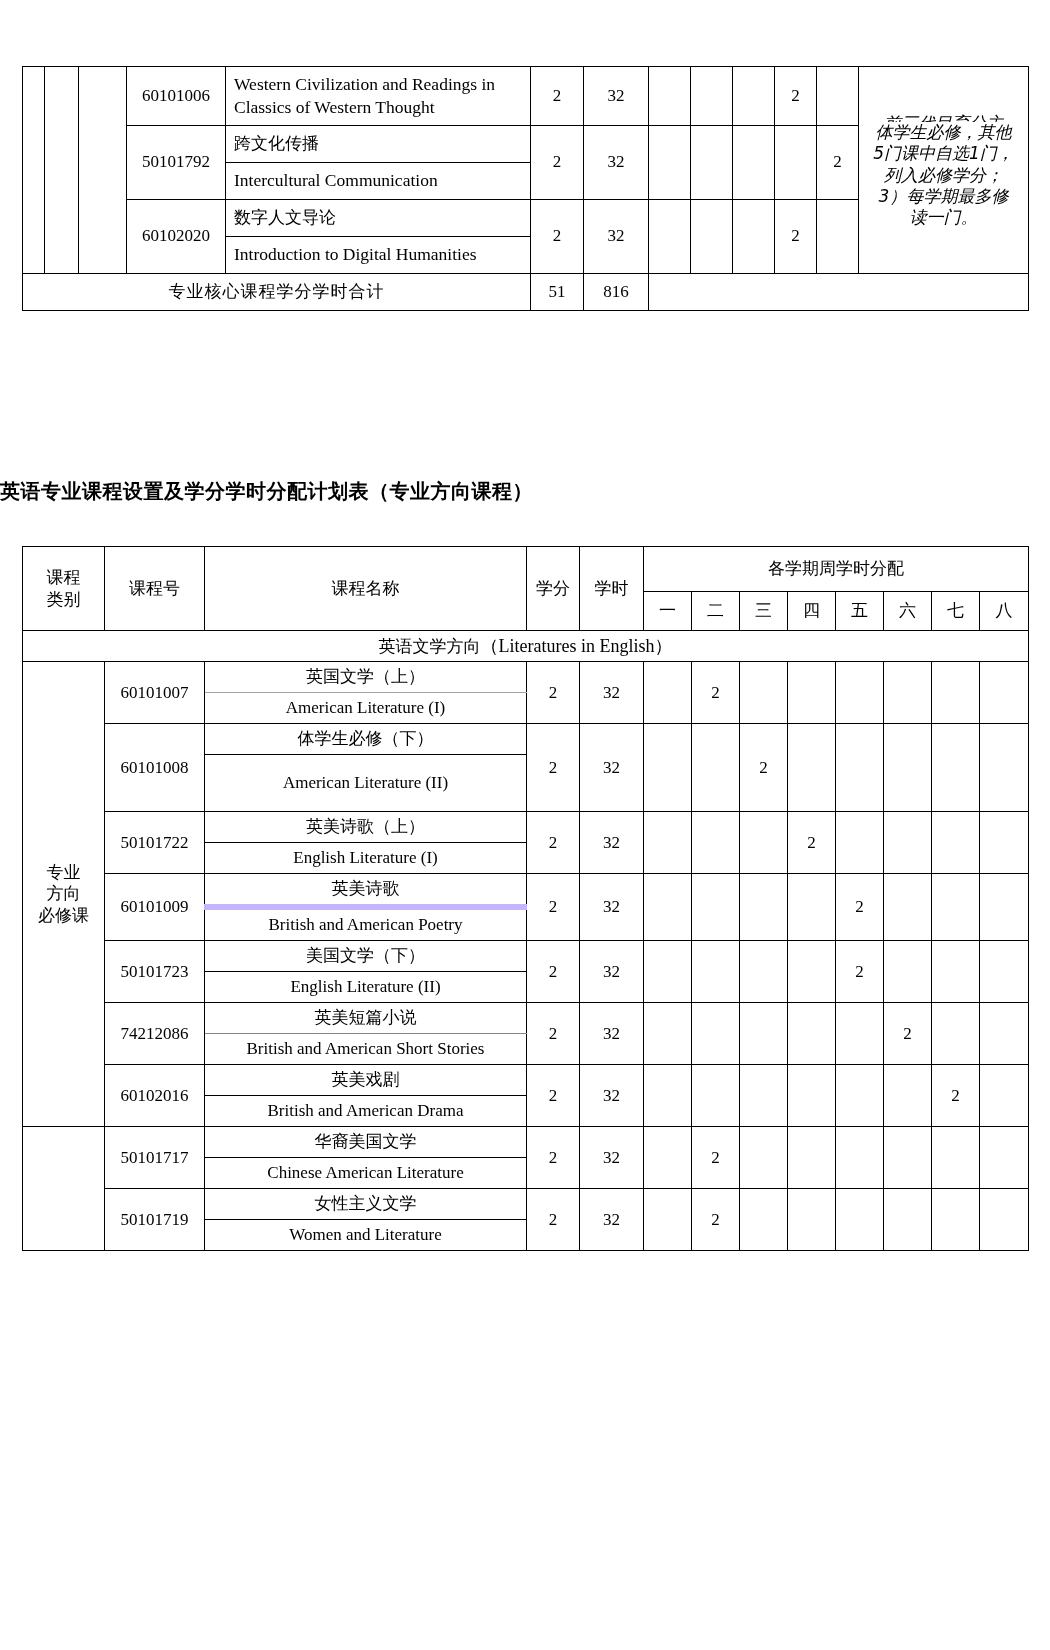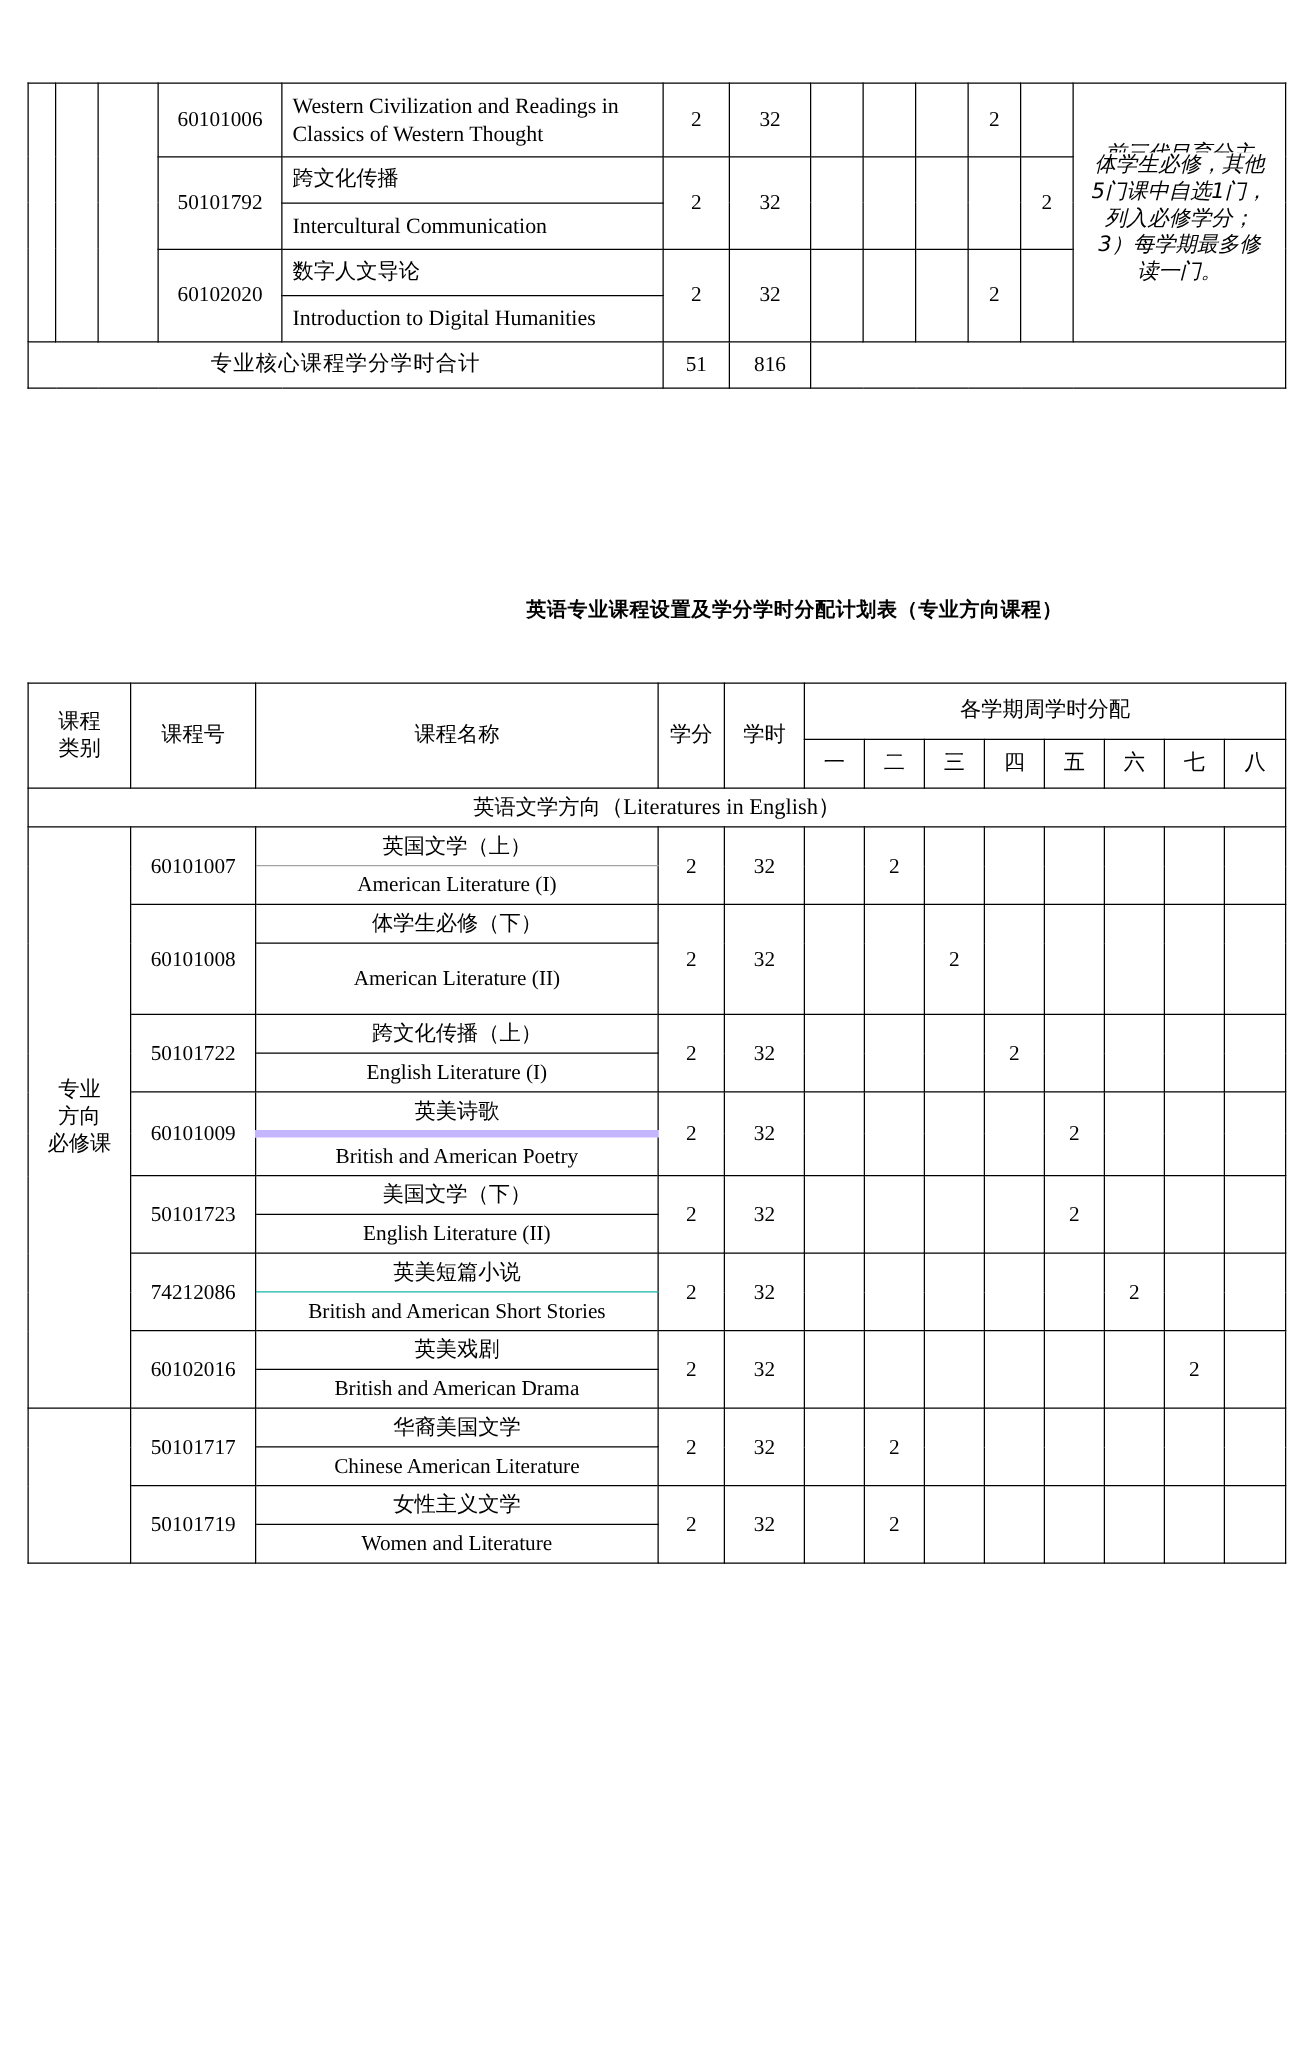--- a/index.html
+++ b/index.html
@@ -118,24 +118,24 @@
     font-size: 18px;
     font-family: "Liberation Serif", serif;
   }
 
   
   .section-title {
     position: absolute;
     left: 0;
     top: 478px;
     width: 850px;
-    text-align: right;
+    text-align: left;
     font-family: "DejaVu Sans", sans-serif;
     font-weight: bold;
-    font-size: 16px;
+    font-size: 20px;
     letter-spacing: 0.5px;
   }
 
   
   .main-table-wrap {
     position: absolute;
     left: 22px;
     top: 546px;
     width: 1006px;
   }
@@ -384,21 +384,21 @@
       </tr>
       <tr>
         <td class="cell-name" style="padding:13px">
           <span class="line-en">American Literature (II)</span>
         </td>
       </tr>
 
       <tr>
         <td rowspan="2" class="cell-code">50101722</td>
         <td class="cell-name" style="padding:0;border-bottom:1px solid #000">
-          <span class="line-cn" style="border-bottom:none">跨文化传播（上）</span>
+          <span class="line-cn" style="border-bottom:none">英美诗歌（上）</span>
         </td>
         <td rowspan="2" class="num-cell">2</td>
         <td rowspan="2" class="num-cell">32</td>
         <td rowspan="2"></td>
         <td rowspan="2"></td>
         <td rowspan="2"></td>
         <td rowspan="2" class="num-cell">2</td>
         <td rowspan="2"></td>
         <td rowspan="2"></td>
         <td rowspan="2"></td>

